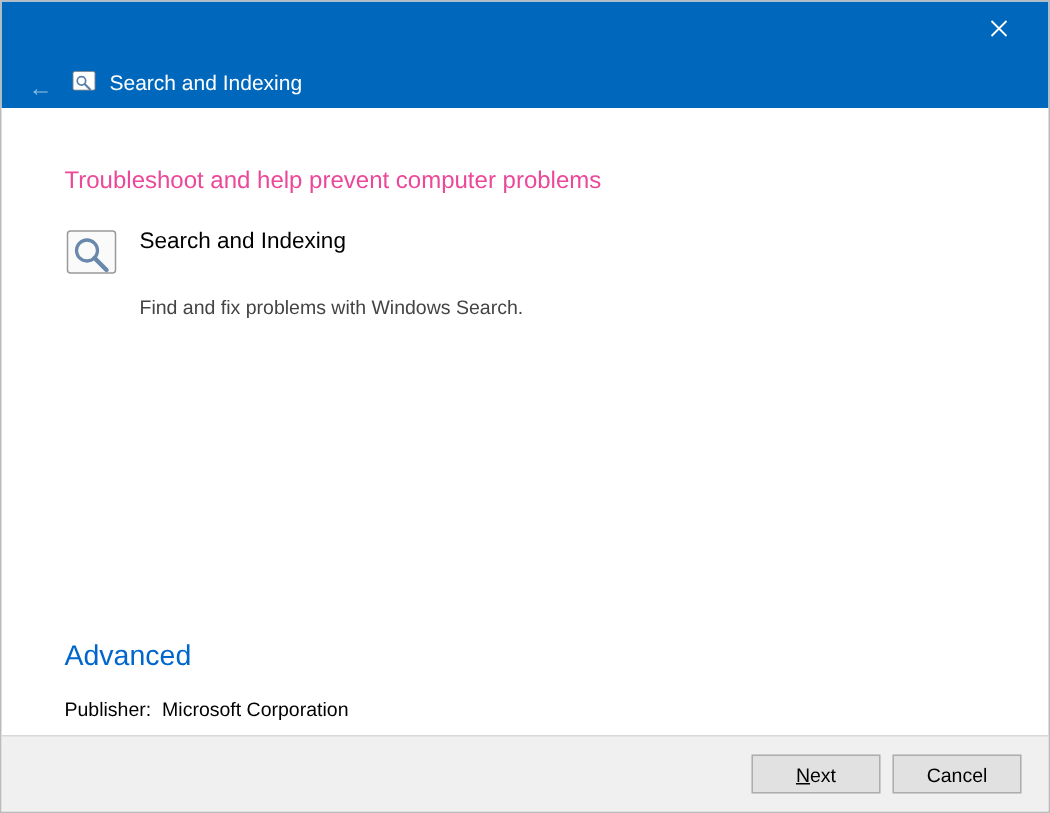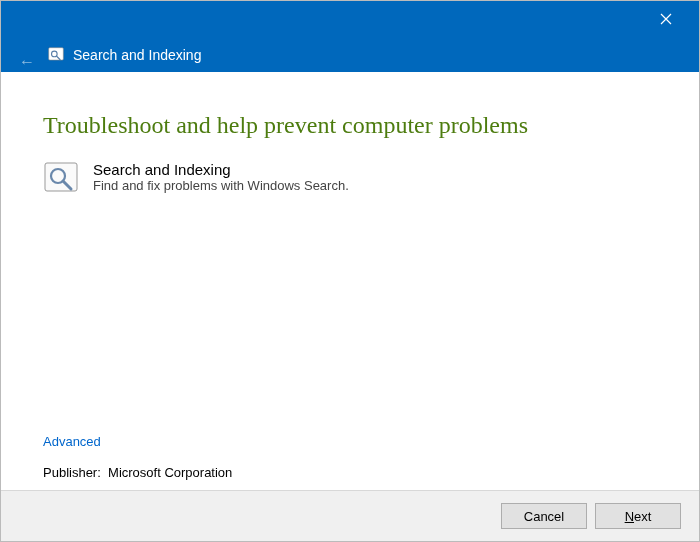--- a/index.html
+++ b/index.html
@@ -5,29 +5,29 @@
     * { margin: 0; padding: 0; box-sizing: border-box; font-family: "Segoe UI", Tahoma, sans-serif; }
     body { width: 700px; height: 542px; background: #fff; border: 1px solid #bbb; display: flex; flex-direction: column; overflow: hidden; }
 
     .header-bar { background: #0068bc; height: 71px; position: relative; }
     .close-btn { position: absolute; top: 4px; right: 12px; width: 42px; height: 28px; display: flex; align-items: center; justify-content: center; color: #fff; cursor: pointer; }
     .back-arrow { position: absolute; left: 18px; top: 50px; color: rgba(255,255,255,0.55); font-size: 16px; }
     .header-icon { position: absolute; left: 46px; top: 45px; width: 18px; height: 18px; }
     .header-title { position: absolute; left: 72px; top: 46px; color: #fff; font-size: 14px; font-weight: 400; }
 
     .content { flex: 1; padding: 40px 42px 0 42px; display: flex; flex-direction: column; }
-    .main-heading { color: #4d7c0f; font-size: 24px; font-weight: 400; margin-bottom: 22px; font-family: Liberation Serif, serif; }
+    .main-heading { color: #ec4899; font-size: 16px; font-weight: 400; margin-bottom: 22px; }
     .item-row { display: flex; align-items: flex-start; gap: 14px; }
     .item-icon { width: 36px; height: 36px; flex-shrink: 0; }
     .item-text { display: flex; flex-direction: column; }
     .item-title { font-size: 15px; color: #000; }
-    .item-desc { font-size: 13px; color: #444; }
+    .item-desc { font-size: 13px; color: #444; margin-top: 28px; }
 
     .spacer { flex: 1; }
-    .link { color: #0066cc; font-size: 13px; cursor: pointer; margin-bottom: 16px; display: inline-block; }
+    .link { color: #0066cc; font-size: 19px; cursor: pointer; margin-bottom: 16px; display: inline-block; }
     .publisher { font-size: 13px; color: #000000; margin-bottom: 10px; }
 
     .button-bar { background: #f0f0f0; border-top: 1px solid #d8d8d8; padding: 12px 18px; display: flex; justify-content: flex-end; gap: 8px; }
     .btn { min-width: 86px; height: 26px; background: #e1e1e1; border: 1px solid #adadad; font-size: 13px; color: #000; cursor: pointer; }
     .btn .underline { text-decoration: underline; }
   </style>
 </head>
 <body>
 
 <div class="header-bar">
@@ -62,15 +62,15 @@
 
   <div class="spacer"></div>
 
   <a class="link">Advanced</a>
   <div class="publisher">
     <span>Publisher:</span>&nbsp;&nbsp;<span>Microsoft Corporation</span>
   </div>
 </div>
 
 <div class="button-bar">
+  <button class="btn"><span class="underline">N</span><span>ext</span></button>
   <button class="btn">Cancel</button>
-  <button class="btn"><span class="underline">N</span><span>ext</span></button>
 </div>
 
 </body></html>

